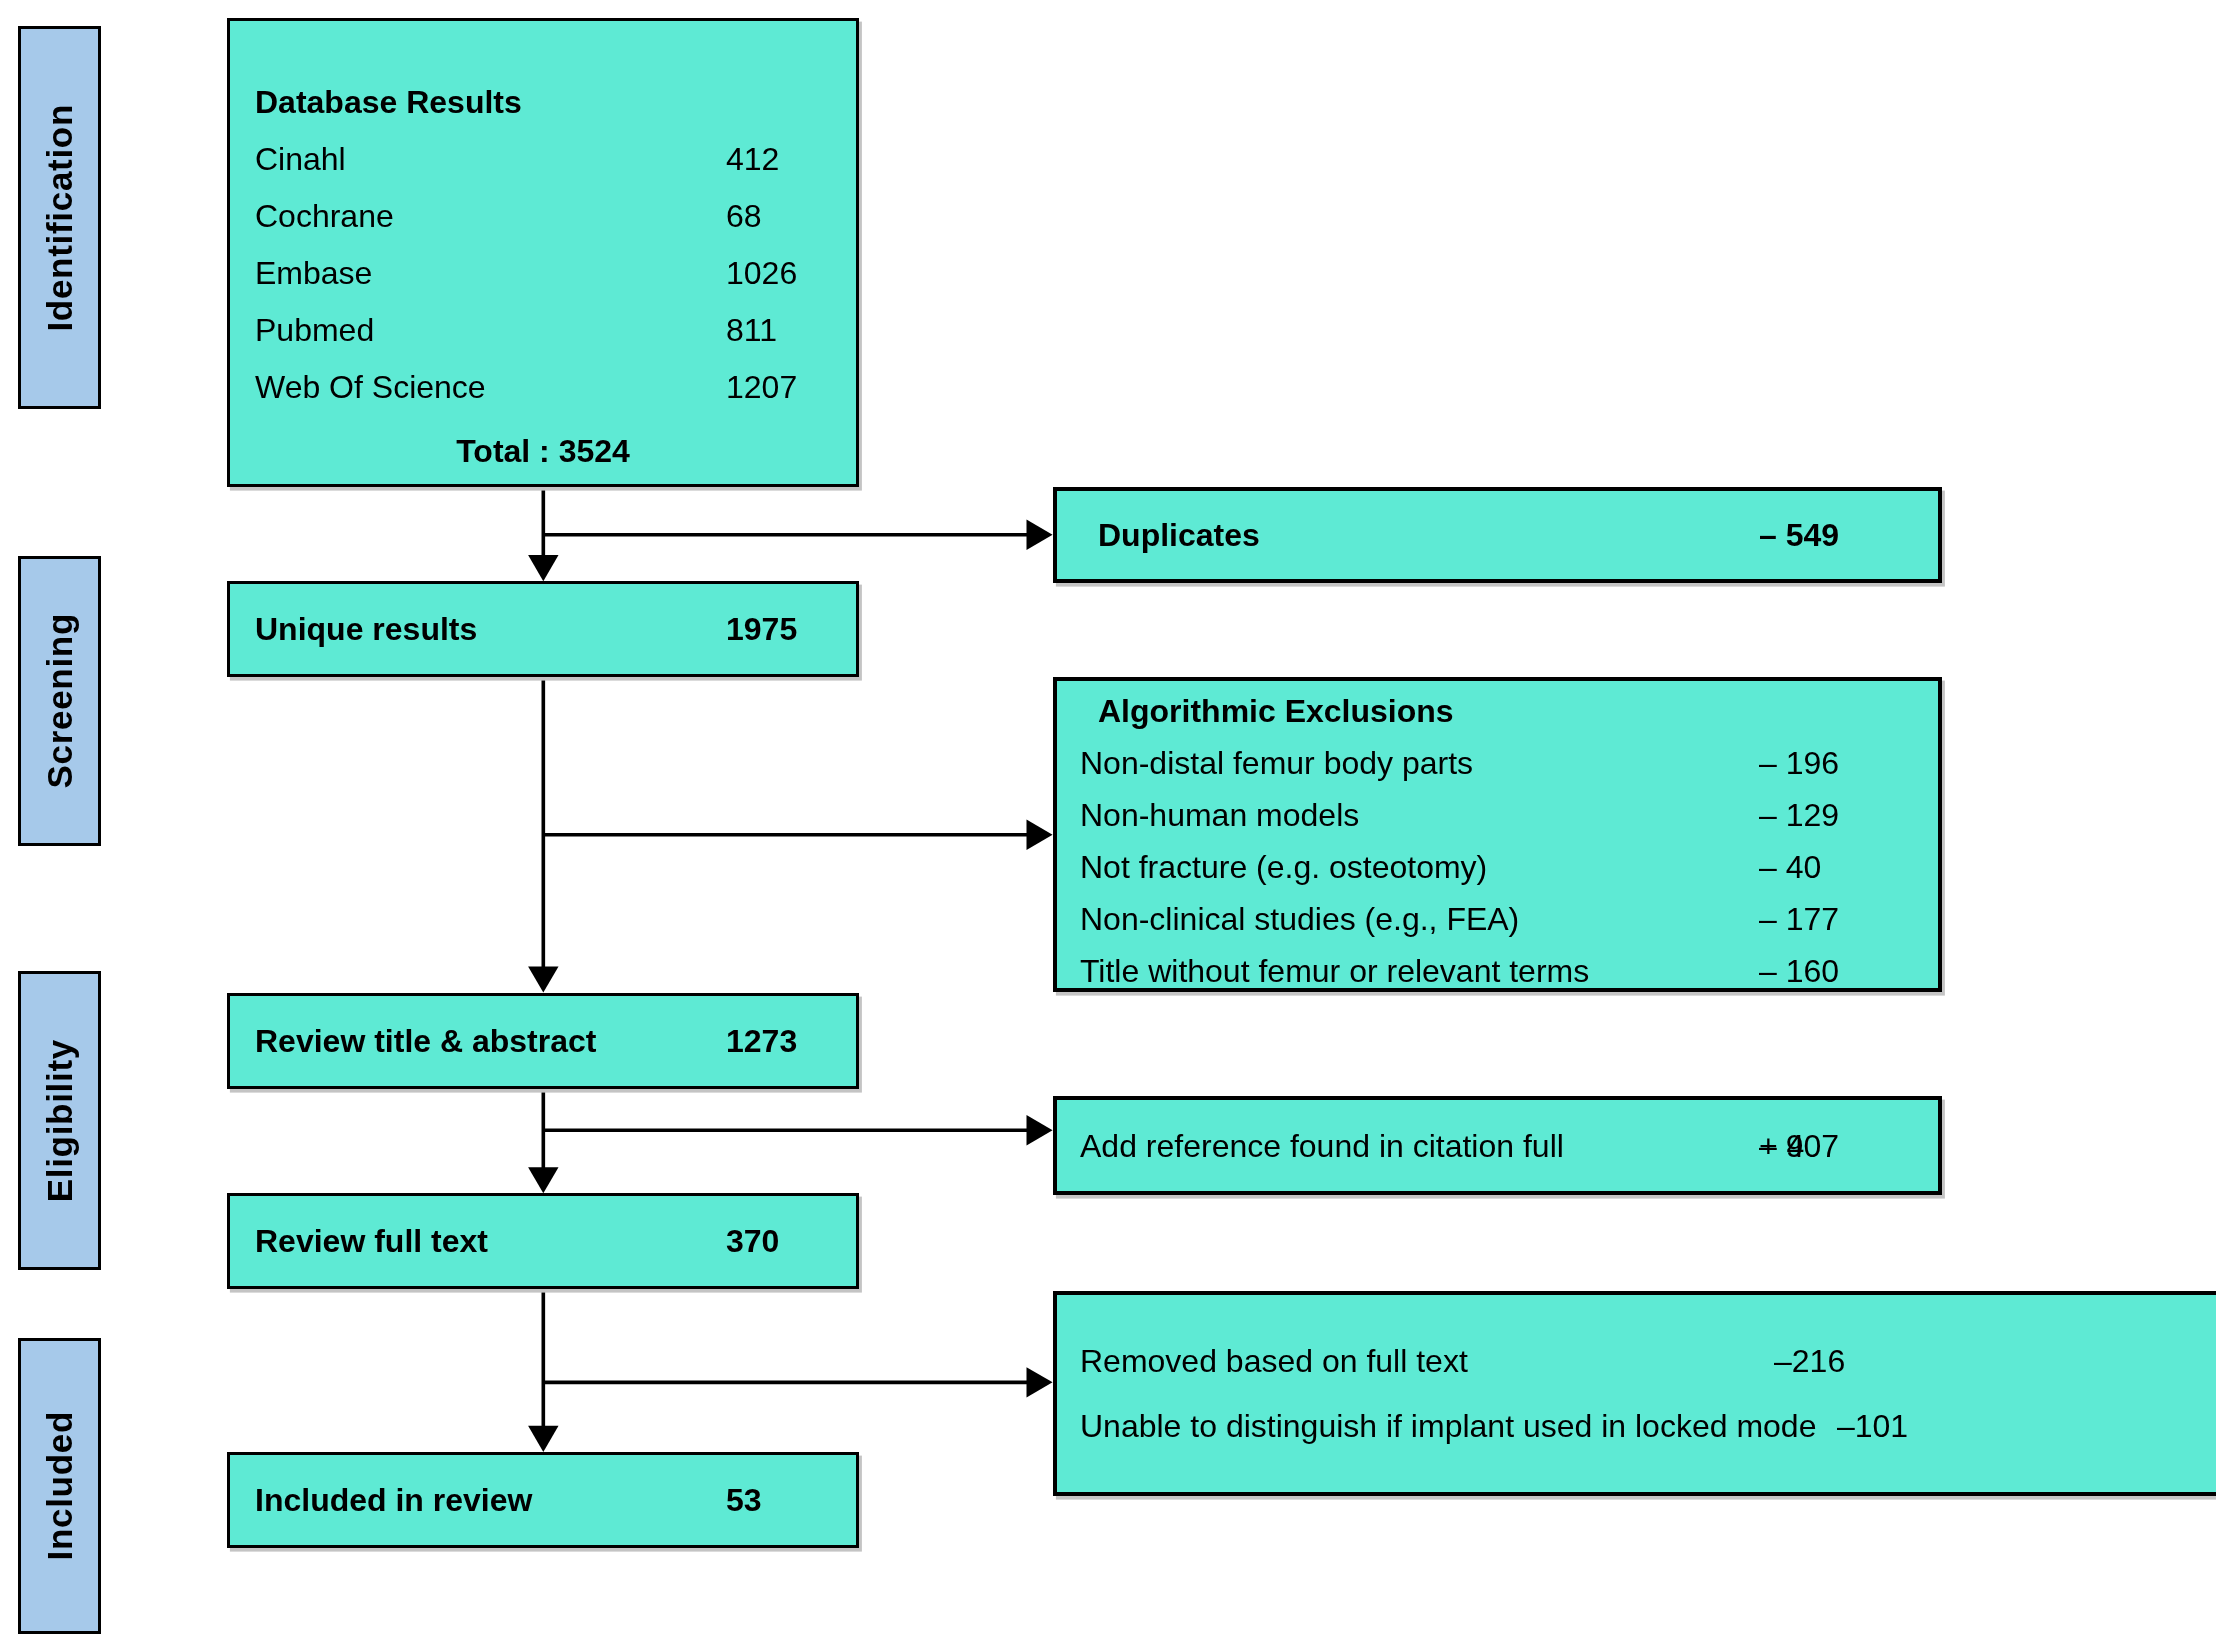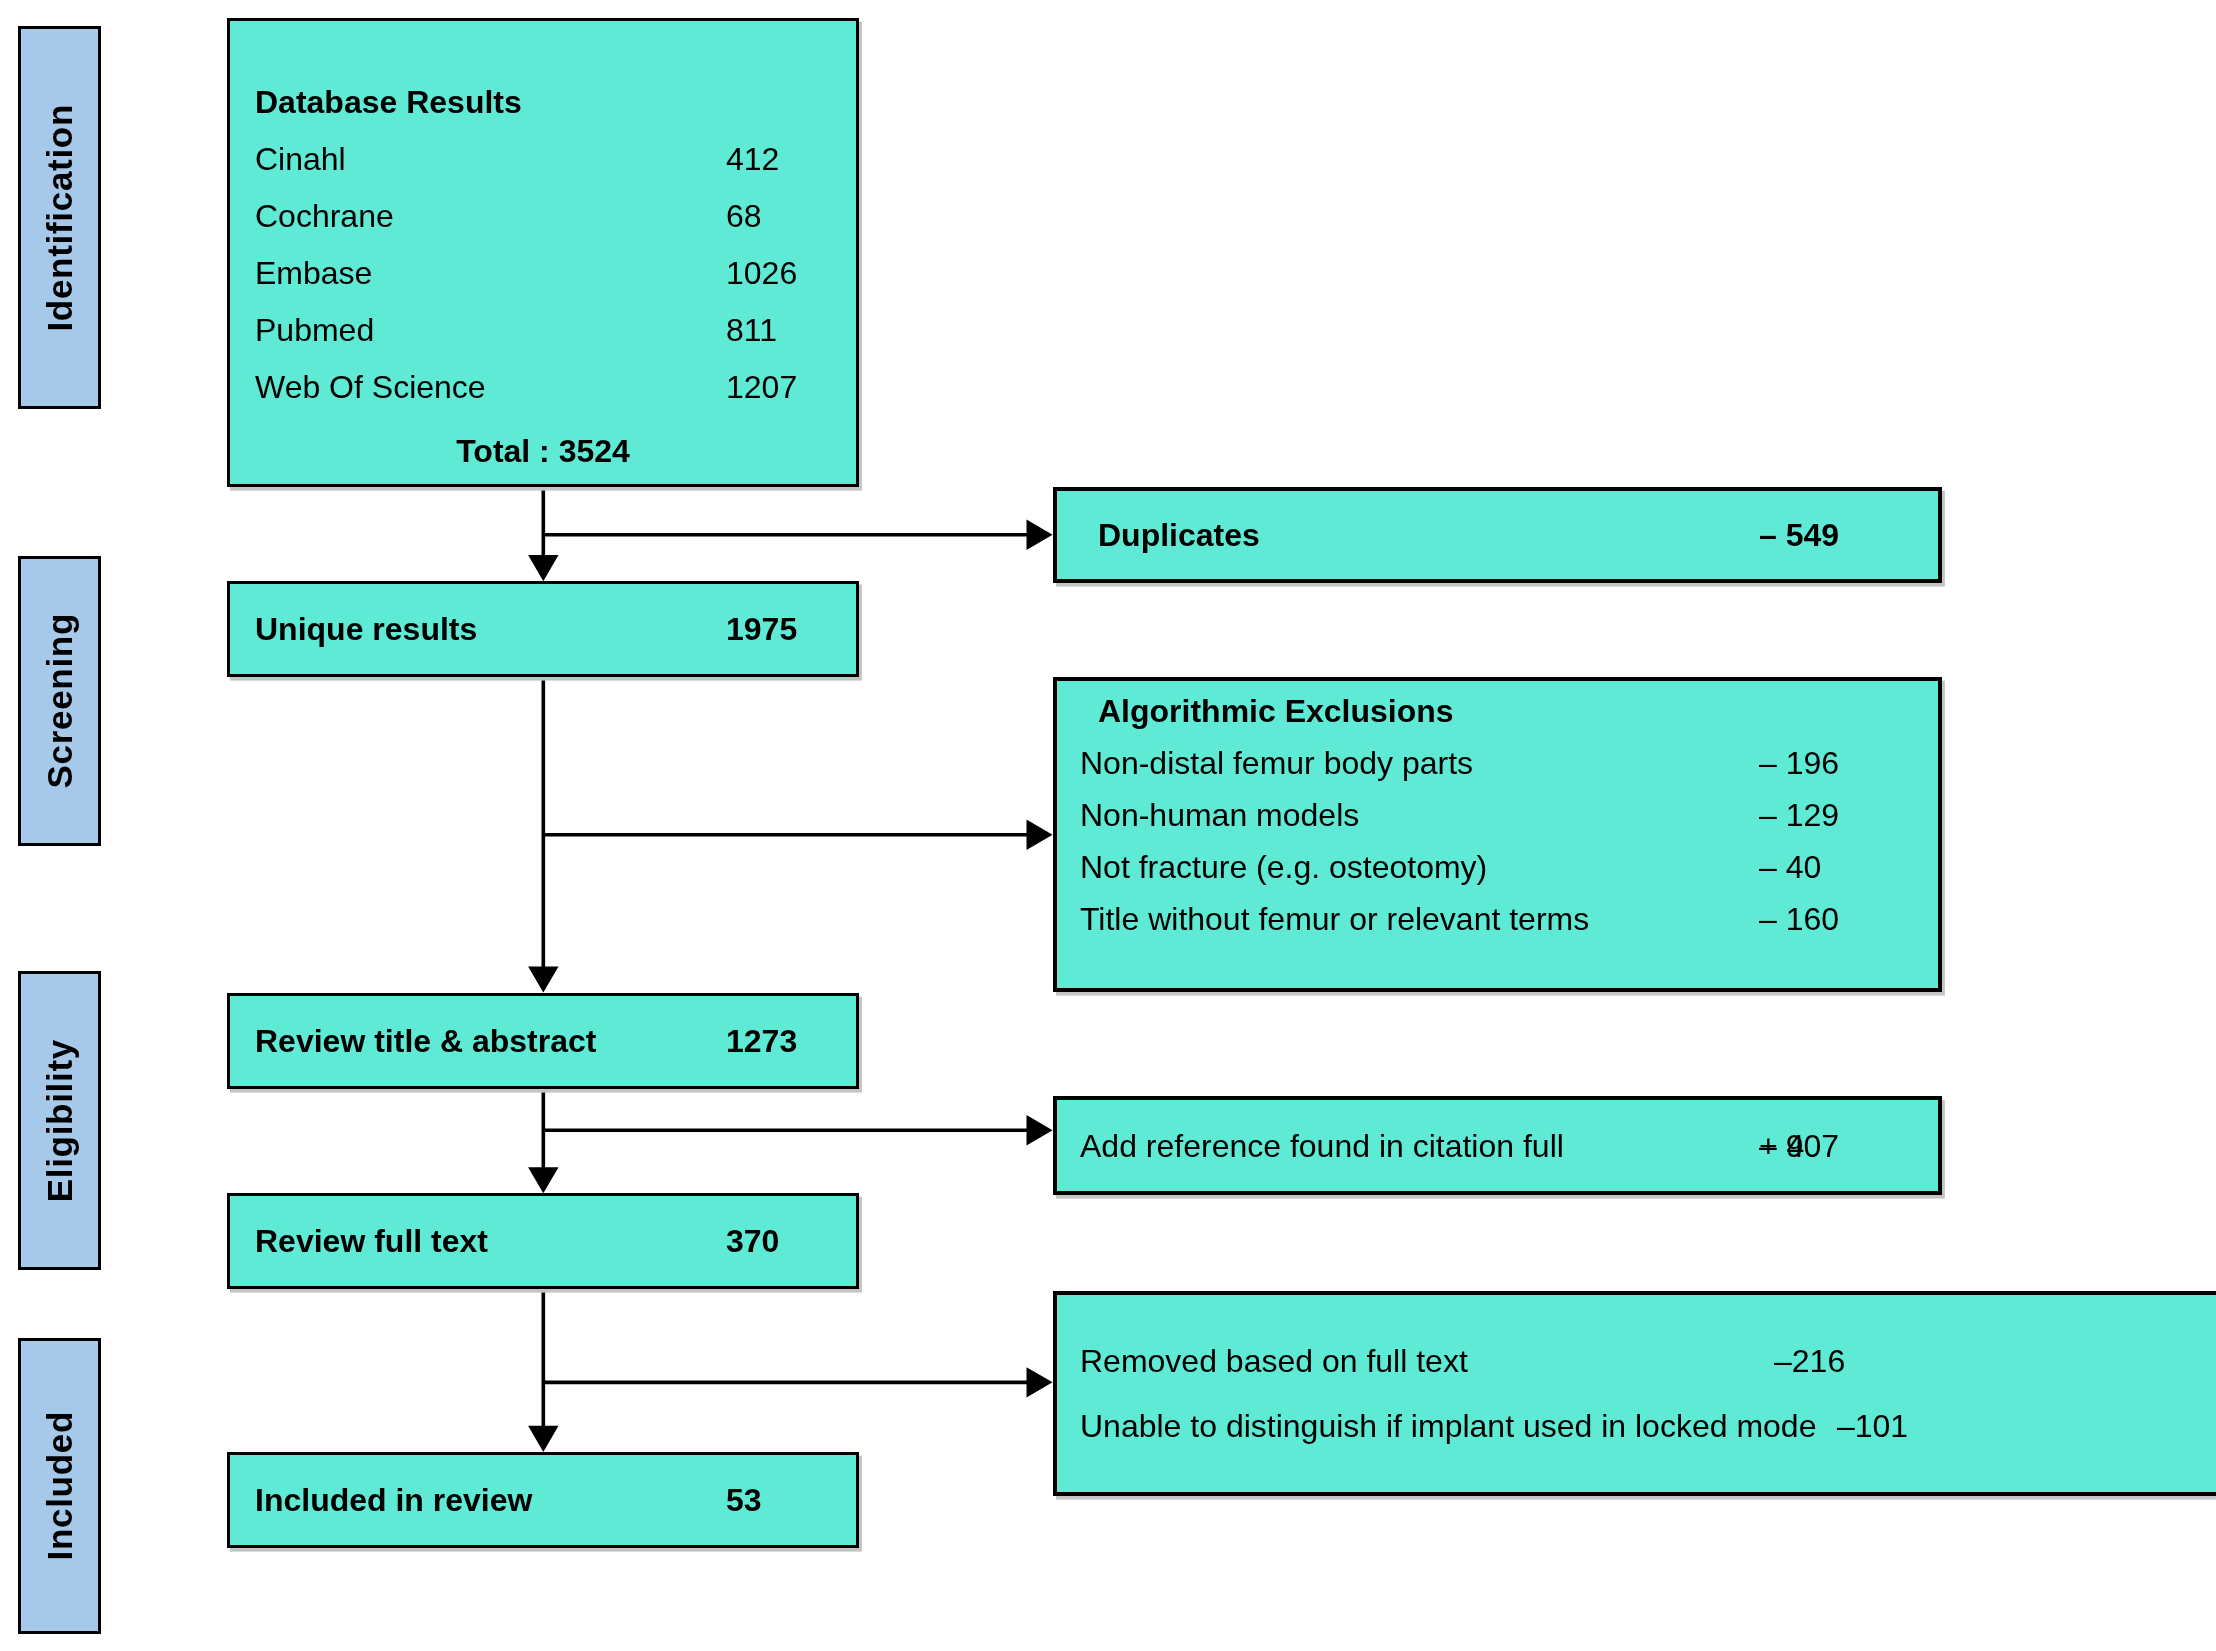--- a/index.html
+++ b/index.html
@@ -185,20 +185,24 @@
     </div>
     <div class="srow">
       <span>Non-human models</span>
       <span class="val">– 129</span>
     </div>
     <div class="srow">
       <span>Not fracture (e.g. osteotomy)</span>
       <span class="val">– 40</span>
     </div>
     <div class="srow">
+      <span>Non-clinical studies (e.g., FEA)</span>
+      <span class="val">– 177</span>
+    </div>
+    <div class="srow">
       <span>Title without femur or relevant terms</span>
       <span class="val">– 160</span>
     </div>
   </div>
 
   <div class="wbox right-col" id="side-title-abstracts">
     <div class="srow">
       <span class="val">– 907</span>
     </div>
     <div class="srow">

